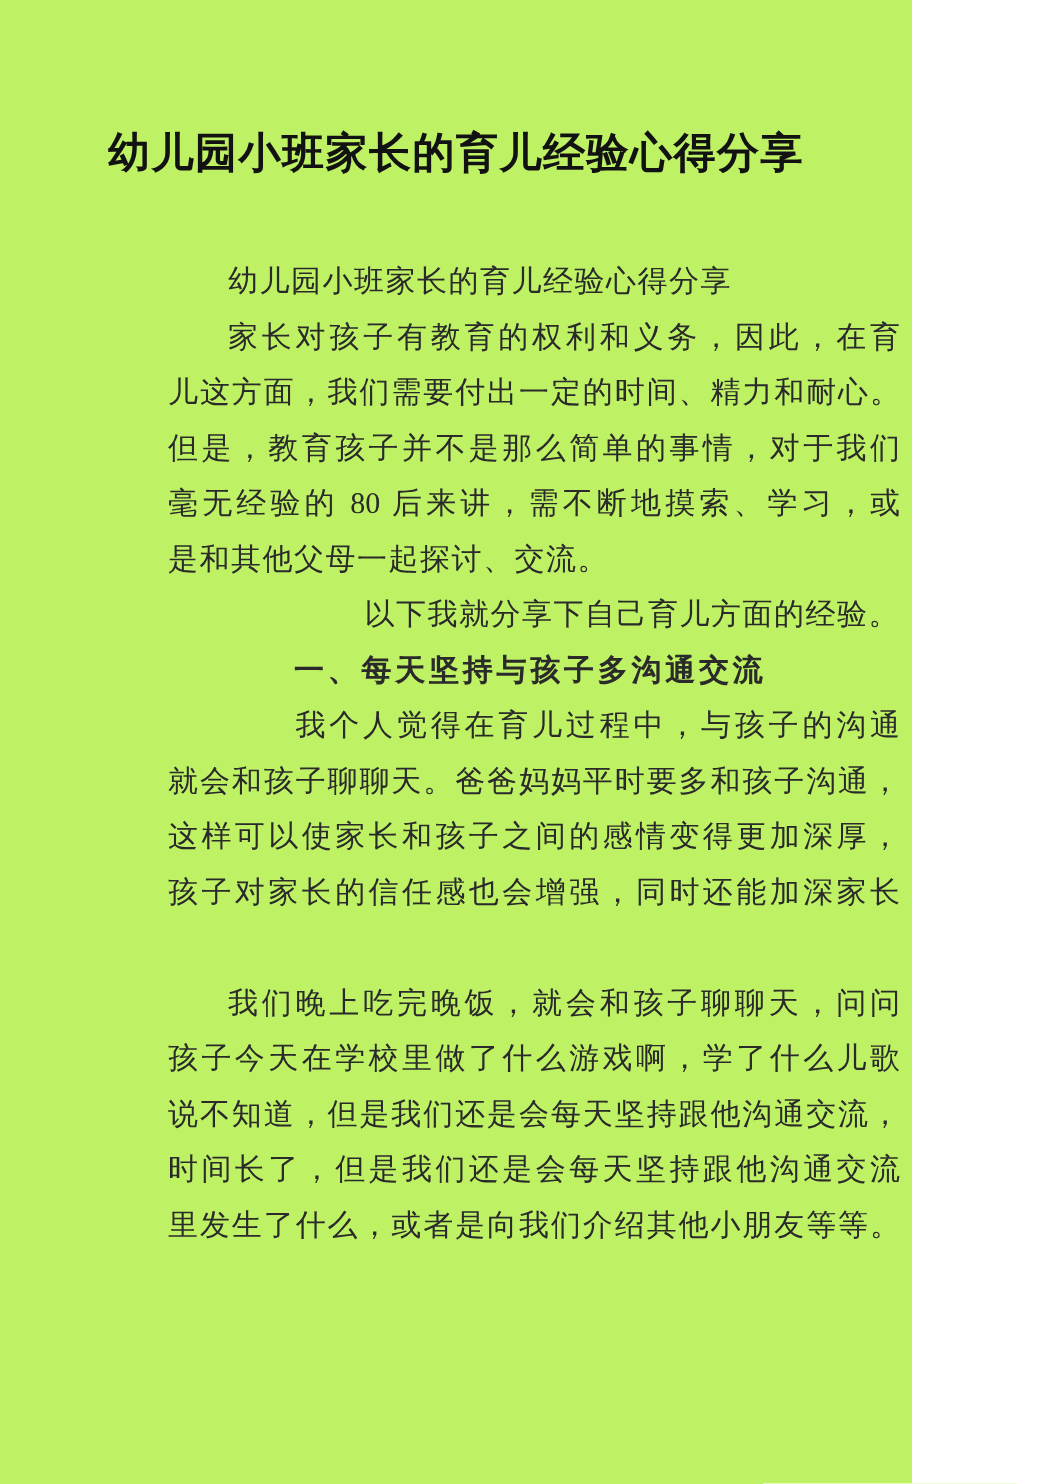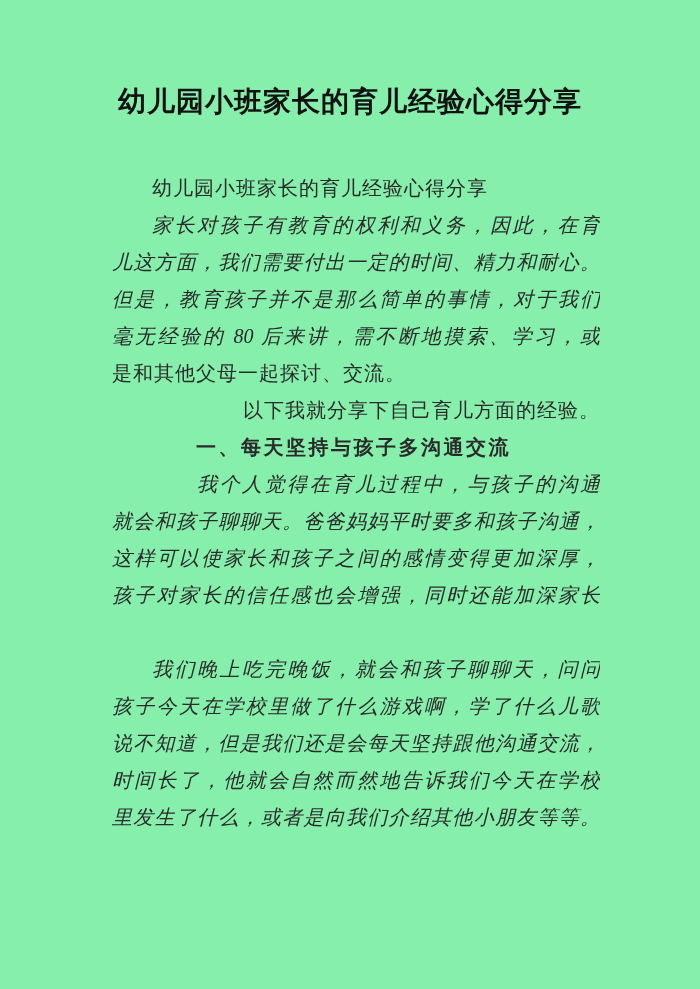--- a/index.html
+++ b/index.html
@@ -2,23 +2,23 @@
 <html><head>
 <meta charset="utf-8">
 <style>
   html, body {
     margin: 0;
     padding: 0;
     background: #ffffff;
   }
   .page {
     position: relative;
-    width: 700px;
+    width: 608px;
     height: 989px;
-    background: #86efac;
+    background: #bef264;
     overflow: hidden;
   }
   .doc-title {
     margin: 84px 0 0 0;
     padding: 0;
     text-align: center;
     font-family: "Liberation Sans", sans-serif;
     font-weight: bold;
     font-size: 28px;
     line-height: 36px;
@@ -37,21 +37,20 @@
     height: 37px;
     overflow: hidden;
     white-space: nowrap;
     letter-spacing: 1px;
   }
   .text-line.justify {
     white-space: normal;
     text-align: justify;
     text-align-last: justify;
     letter-spacing: 0;
-    font-style: italic;
   }
   .text-line.heading {
     letter-spacing: 2.5px;
   }
   .text-line.blank {
     height: 37px;
   }
 </style>
 </head>
 <body>
@@ -68,16 +67,16 @@
       <div class="text-line" style="padding-left: 40px; text-align: right;">以下我就分享下自己育儿方面的经验。</div>
       <div class="text-line heading" style="padding-left: 84px; font-weight: bold;">一、每天坚持与孩子多沟通交流</div>
       <div class="text-line justify" style="padding-left: 85px;">我个人觉得在育儿过程中，与孩子的沟通</div>
       <div class="text-line justify">就会和孩子聊聊天。爸爸妈妈平时要多和孩子沟通，</div>
       <div class="text-line justify">这样可以使家长和孩子之间的感情变得更加深厚，</div>
       <div class="text-line justify">孩子对家长的信任感也会增强，同时还能加深家长</div>
       <div class="text-line blank"></div>
       <div class="text-line justify" style="padding-left: 40px;">我们晚上吃完晚饭，就会和孩子聊聊天，问问</div>
       <div class="text-line justify">孩子今天在学校里做了什么游戏啊，学了什么儿歌</div>
       <div class="text-line justify">说不知道，但是我们还是会每天坚持跟他沟通交流，</div>
-      <div class="text-line justify">时间长了，他就会自然而然地告诉我们今天在学校</div>
+      <div class="text-line justify">时间长了，但是我们还是会每天坚持跟他沟通交流</div>
       <div class="text-line justify">里发生了什么，或者是向我们介绍其他小朋友等等。</div>
     </div>
 </div>
 
 </body></html>

